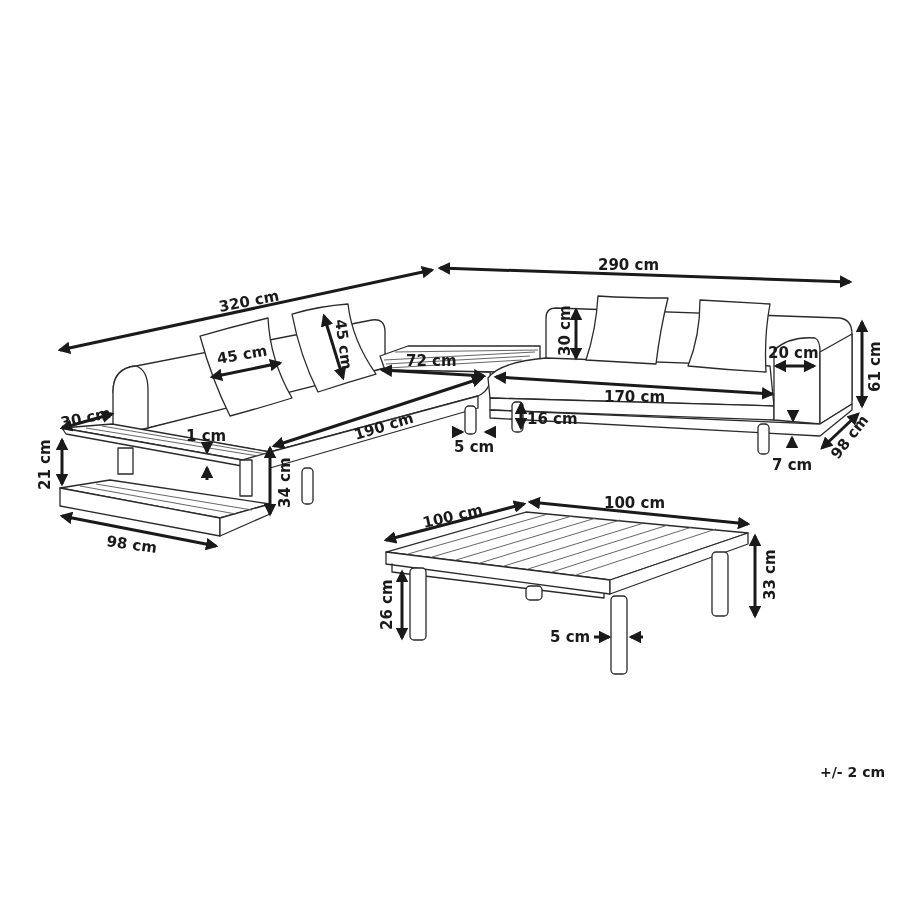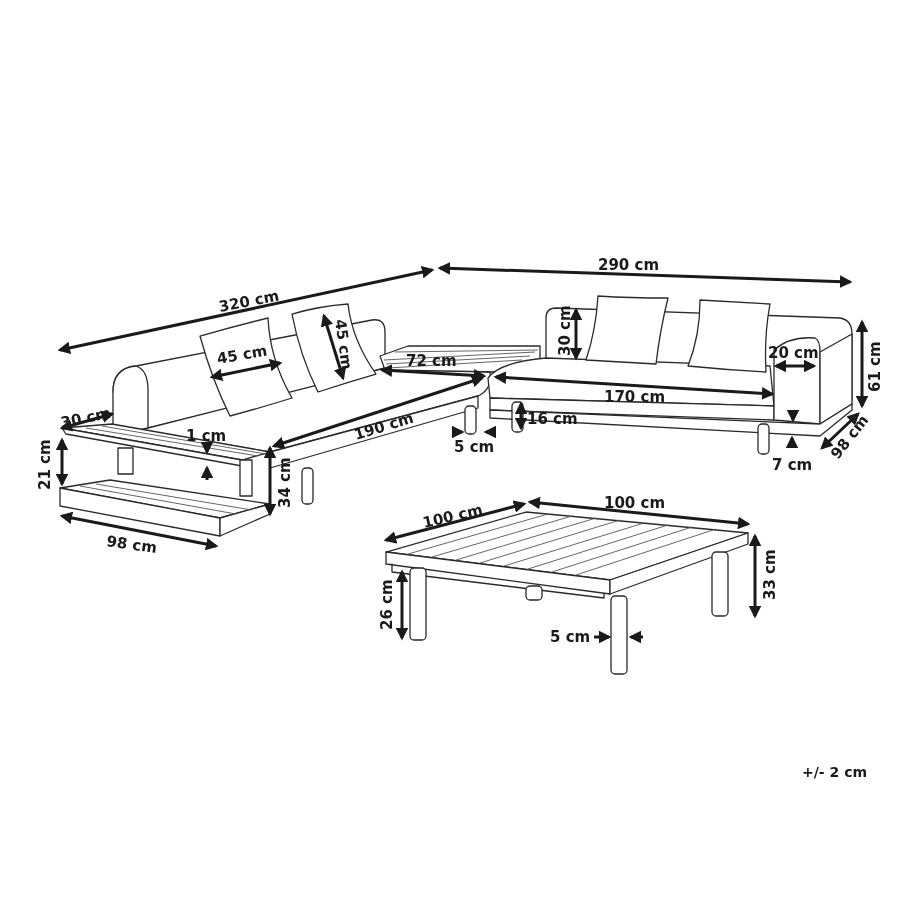--- a/index.html
+++ b/index.html
@@ -3,21 +3,21 @@
 <meta charset="utf-8">
 <style>
   html, body { margin: 0; padding: 0; background: #ffffff; }
   body { width: 920px; height: 920px; overflow: hidden; position: relative; font-family: "DejaVu Sans", sans-serif; }
   svg { position: absolute; left: 0; top: 0; }
   .ln { fill: #ffffff; stroke: #2a2a2a; stroke-width: 1.3; stroke-linejoin: round; stroke-linecap: round; }
   .lnn { fill: none; stroke: #2a2a2a; stroke-width: 1.3; stroke-linejoin: round; stroke-linecap: round; }
   .slat { fill: none; stroke: #555; stroke-width: 0.9; }
   .dim { fill: none; stroke: #1a1a1a; stroke-width: 3; stroke-linecap: butt; }
   .lbl { font-family: "DejaVu Sans", sans-serif; font-weight: bold; font-size: 15px; fill: #1a1a1a; }
-  .tol { position: absolute; left: 802px; top: 764px; font-family: "DejaVu Sans", sans-serif; font-weight: bold; font-size: 14px; color: #1a1a1a; }
+  .tol { position: absolute; left: 820px; top: 764px; font-family: "DejaVu Sans", sans-serif; font-weight: bold; font-size: 14px; color: #1a1a1a; }
 </style>
 </head>
 <body>
 
 <svg width="920" height="920" viewBox="0 0 920 920">
   <defs>
     <marker id="ah" viewBox="0 0 10 10" refX="8" refY="5" markerWidth="4.2" markerHeight="4.2" orient="auto-start-reverse">
       <path d="M0,0 L10,5 L0,10 z" fill="#1a1a1a"></path>
     </marker>
   </defs>

